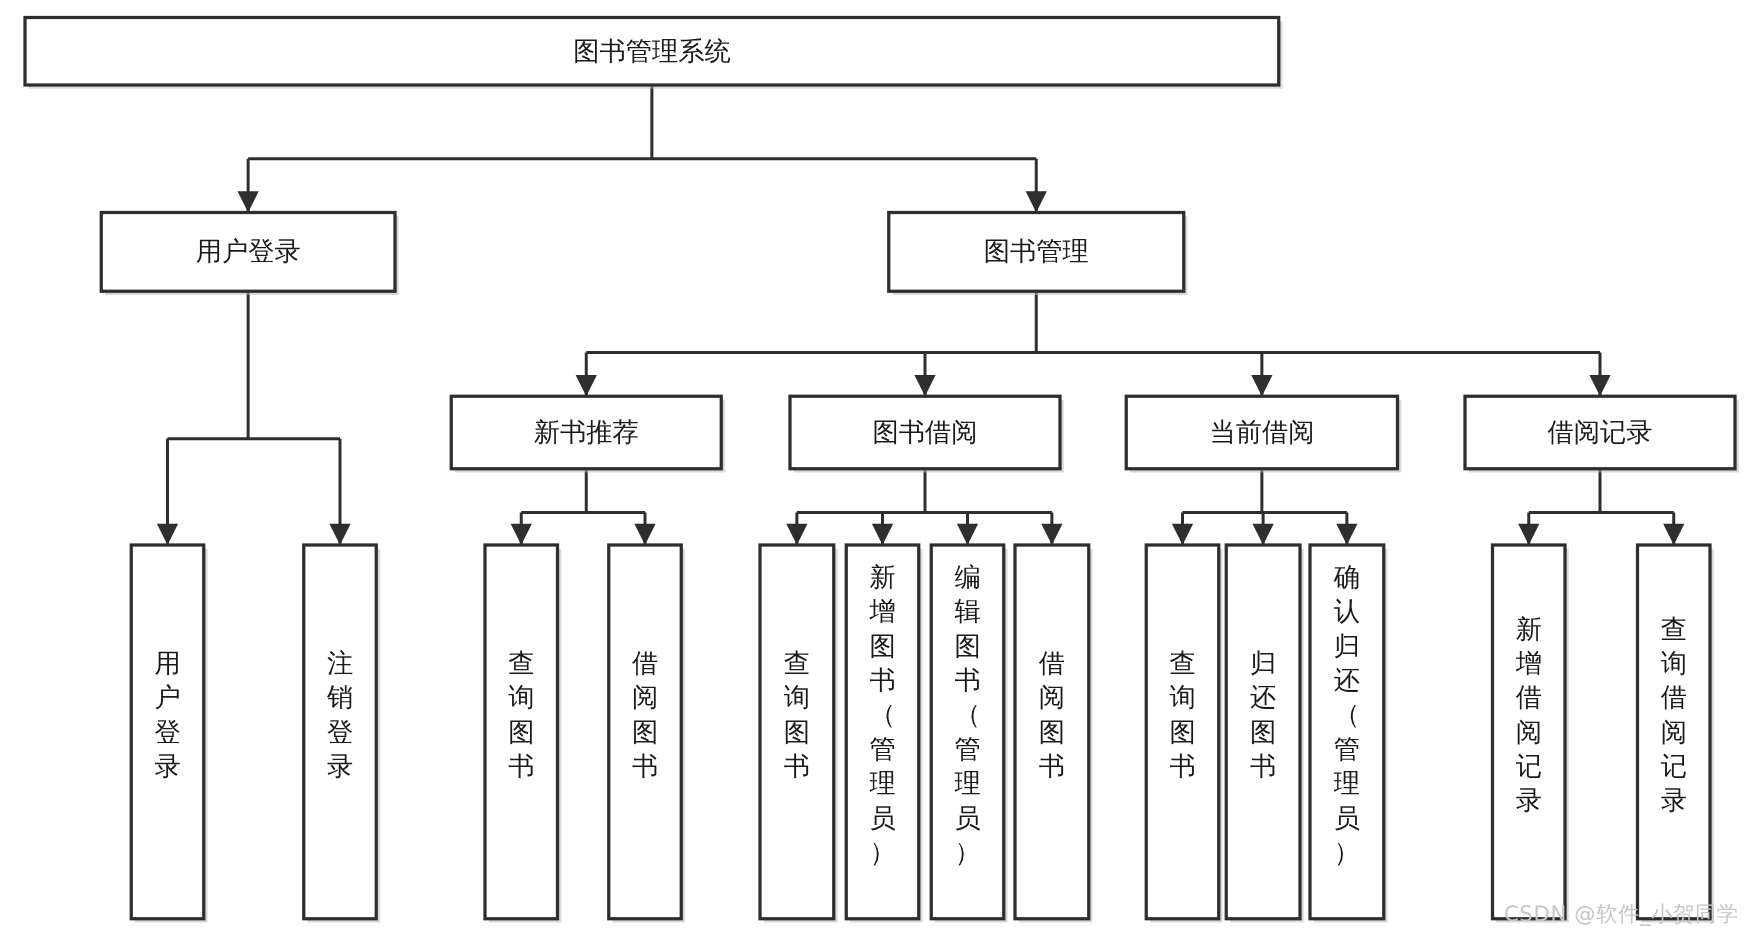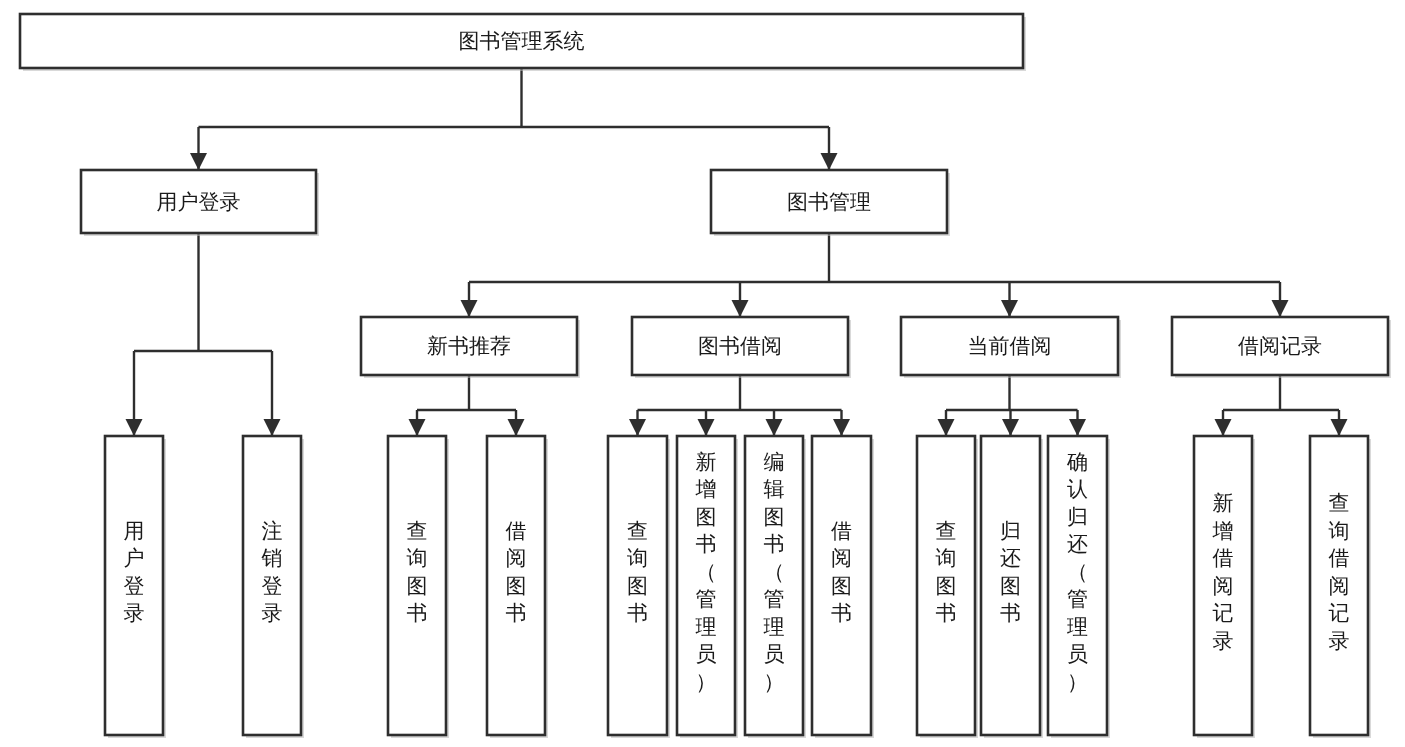--- a/index.html
+++ b/index.html
@@ -223,13 +223,14 @@
           <rect x="1194" y="436" width="58" height="299" class="node-box"></rect>
           <text x="1223" y="510" class="node-label-vertical"><tspan x="1223" dy="0">新</tspan><tspan x="1223" dy="27.5">增</tspan><tspan x="1223" dy="27.5">借</tspan><tspan x="1223" dy="27.5">阅</tspan><tspan x="1223" dy="27.5">记</tspan><tspan x="1223" dy="27.5">录</tspan></text>
         </g>
         <g>
           <rect x="1313" y="439" width="58" height="299" class="node-shadow"></rect>
           <rect x="1310" y="436" width="58" height="299" class="node-box"></rect>
           <text x="1339" y="510" class="node-label-vertical"><tspan x="1339" dy="0">查</tspan><tspan x="1339" dy="27.5">询</tspan><tspan x="1339" dy="27.5">借</tspan><tspan x="1339" dy="27.5">阅</tspan><tspan x="1339" dy="27.5">记</tspan><tspan x="1339" dy="27.5">录</tspan></text>
         </g>
       </g>
   </svg>
+  <div class="watermark">CSDN @软件_小贺同学</div>
 </div>
 
 </body></html>

